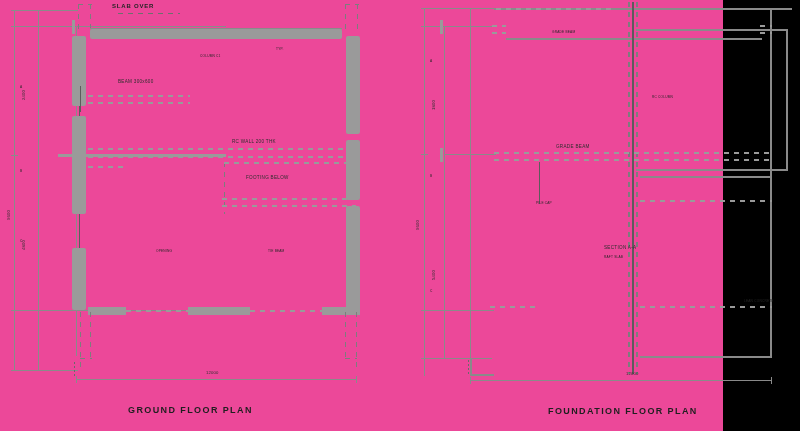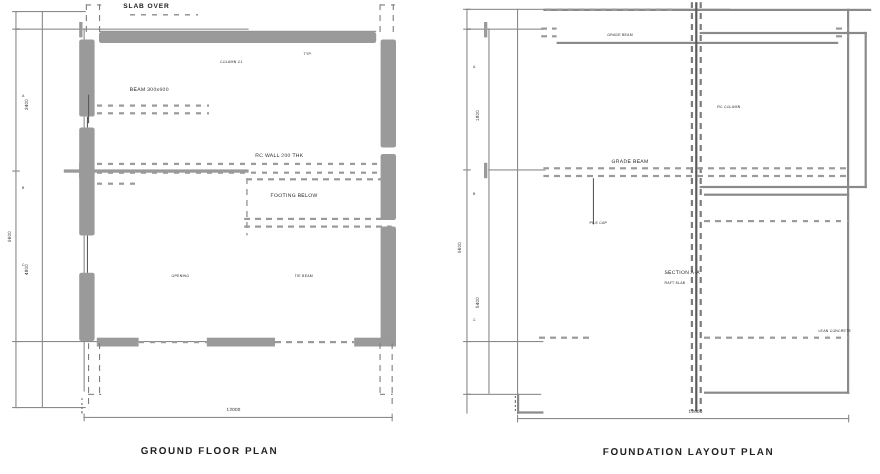--- a/index.html
+++ b/index.html
@@ -1,19 +1,19 @@
 <!DOCTYPE html>
 <html><head>
 <meta charset="utf-8">
 <title>CAD Drawing</title>
 <style>
   html,body{margin:0;padding:0;background:#000;}
   body{width:800px;height:431px;overflow:hidden;
        font-family:"Liberation Sans",sans-serif;color:#6b6b6b;}
-  #sheet{position:relative;width:800px;height:431px;background:#ffffff;}
+  #sheet{position:relative;width:698px;height:431px;background:#ec4899;padding-left:25px;}
 
   
   .ln{position:absolute;background:#8a8a8a;}      
   .lnd{position:absolute;background:#5c5c5c;}     
   .blk{position:absolute;background:#9a9a9a;}
   .hatchh{position:absolute;
       background:repeating-linear-gradient(to right,#9a9a9a 0 5px,transparent 5px 10px);}
   .hatchh-dim{position:absolute;
       background:repeating-linear-gradient(to right,#6e6e6e 0 5px,transparent 5px 10px);}
   .dashv{position:absolute;
@@ -204,16 +204,16 @@
     <div class="tick" style="left:470px;top:377px;"></div>
     <div class="tick" style="left:771px;top:377px;"></div>
     <span class="txt t-dim" style="left:626px;top:372px;">12000</span>
 
     <span class="txt t-micro" style="left:652px;top:96px;">RC COLUMN</span>
     <span class="txt t-micro" style="left:744px;top:300px;">LEAN CONCRETE</span>
     <span class="txt t-micro" style="left:430px;top:60px;">A</span>
     <span class="txt t-micro" style="left:430px;top:175px;">B</span>
     <span class="txt t-micro" style="left:430px;top:290px;">C</span>
 
-    <span class="txt t-title" style="left:548px;top:407px;">FOUNDATION LAYOUT PLAN</span>
+    <span class="txt t-title" style="left:548px;top:407px;">FOUNDATION FLOOR PLAN</span>
   </div>
 
 </div>
 
 </body></html>

